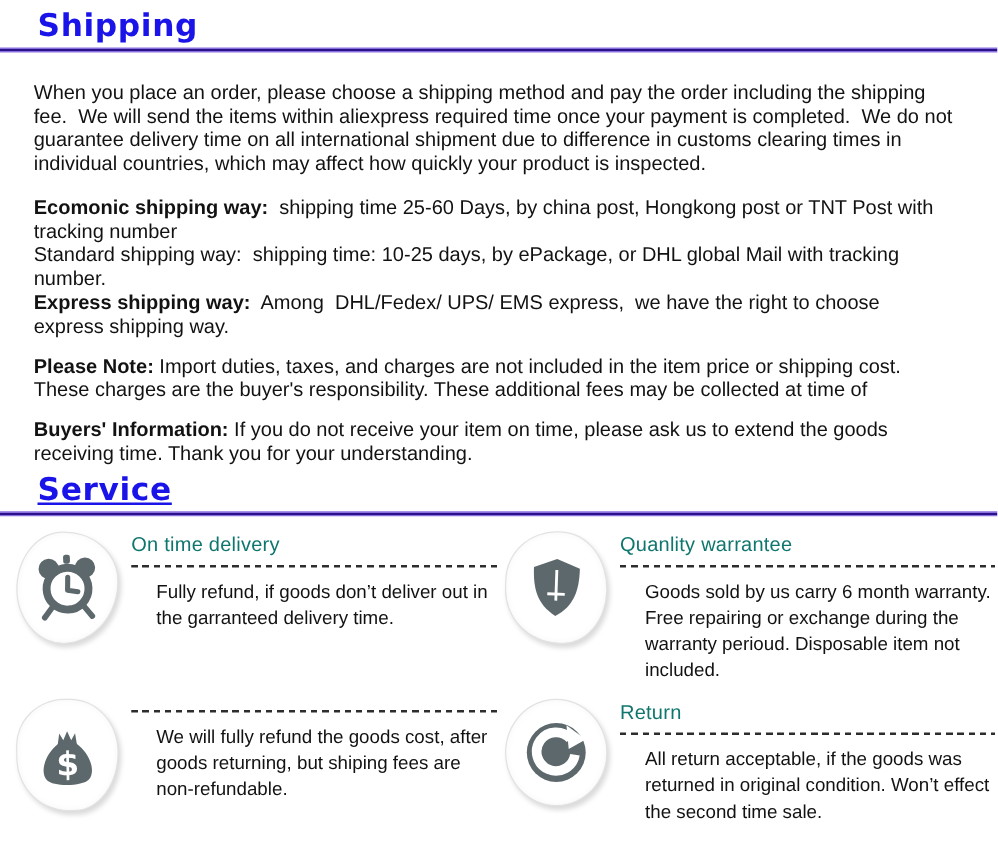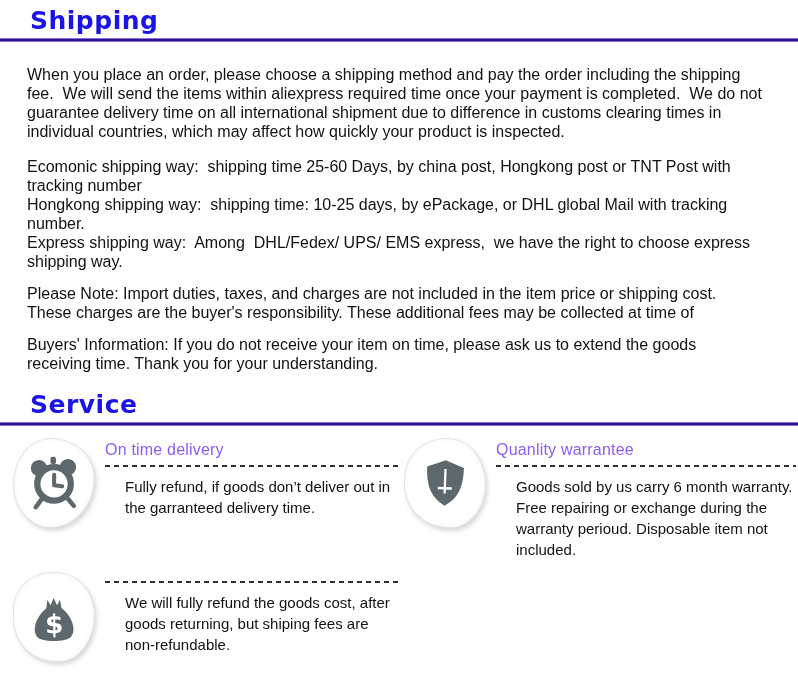--- a/index.html
+++ b/index.html
@@ -24,21 +24,21 @@
   
   .section-heading {
     font-family: "DejaVu Sans", sans-serif;
     font-weight: bold;
     font-size: 25px;
     letter-spacing: 0.5px;
     color: var(--color-heading);
     margin-left: 30px;
   }
   .heading-shipping { padding-top: 6px; }
-  .heading-service { margin-top: 17px; }
+  .heading-service { margin-top: 4px; text-decoration: underline; }
   .divider {
     width: 100%;
     height: 4px;
     margin-top: 3px;
     background: linear-gradient(
       to bottom,
       var(--color-divider-light) 0 1px,
       var(--color-divider-dark) 1px 3px,
       var(--color-divider-light) 3px 4px
     );
@@ -46,21 +46,21 @@
 
   
   .shipping-body {
     margin: 23px 36px 0 27px;
     font-size: 16px;
     line-height: 19px;
   }
   .shipping-body p { white-space: pre-wrap; }
   .para-gap-lg { margin-top: 16px; }
   .para-gap { margin-top: 13px; }
-  .lead-bold { font-weight: normal; }
+  .lead-bold { font-weight: bold; }
 
   
   .service-grid {
     margin-top: 12px;
     display: grid;
     grid-template-columns: 399px 399px;
     row-gap: 12px;
   }
   .service-item { display: flex; align-items: flex-start; gap: 10px; }
   .col-left  { padding-left: 13px; }
@@ -75,21 +75,21 @@
     display: flex; align-items: center; justify-content: center;
     color: var(--color-icon-gray);
   }
   .badge-blob-1 { border-radius: 46% 54% 55% 45% / 52% 44% 56% 48%; transform: rotate(-2deg); }
   .badge-blob-2 { border-radius: 52% 48% 44% 56% / 46% 54% 50% 50%; transform: rotate(2deg); }
   .badge-blob-3 { border-radius: 50% 50% 46% 54% / 44% 50% 56% 50%; transform: rotate(-1deg); }
   .badge-circle { border-radius: 50%; height: 86px; }
   .badge svg { display: block; }
 
   .service-content { width: 300px; padding-top: 3px; }
-  .service-title { font-size: 16px; letter-spacing: 0.2px; color: #8b5cf6; }
+  .service-title { font-size: 16px; letter-spacing: 0.2px; color: #0f766e; }
   .dash-sep {
     height: 2px;
     margin: 6px 0 9px;
     background: repeating-linear-gradient(
       90deg,
       var(--color-dash) 0 5px,
       transparent 5px 9px
     );
   }
   .service-text { font-size: 15px; line-height: 21px; white-space: pre-wrap; margin-left: 20px; }
@@ -100,21 +100,21 @@
 <div class="page">
 
   <div class="section-heading heading-shipping">Shipping</div>
   <div class="divider"></div>
 
   <div class="shipping-body">
     <p>When you place an order, please choose a shipping method and pay the order including the shipping fee.  We will send the items within aliexpress required time once your payment is completed.  We do not guarantee delivery time on all international shipment due to difference in customs clearing times in individual countries, which may affect how quickly your product is inspected.</p>
 
     <div class="para-gap-lg">
       <p><span class="lead-bold">Ecomonic shipping way:</span><span>  shipping time 25-60 Days, by china post, Hongkong post or TNT Post with tracking number</span></p>
-      <p><span>Hongkong shipping way:</span><span>  shipping time: 10-25 days, by ePackage, or DHL global Mail with tracking number.</span></p>
+      <p><span>Standard shipping way:</span><span>  shipping time: 10-25 days, by ePackage, or DHL global Mail with tracking number.</span></p>
       <p><span class="lead-bold">Express shipping way:</span><span>  Among  DHL/Fedex/ UPS/ EMS express,  we have the right to choose express shipping way.</span></p>
     </div>
 
     <p class="para-gap"><span class="lead-bold">Please Note:</span><span> Import duties, taxes, and charges are not included in the item price or shipping cost. These charges are the buyer's responsibility. These additional fees may be collected at time of</span></p>
 
     <p class="para-gap"><span class="lead-bold">Buyers' Information:</span><span> If you do not receive your item on time, please ask us to extend the goods receiving time. Thank you for your understanding.</span></p>
   </div>
 
   <div class="section-heading heading-service">Service</div>
   <div class="divider"></div>
@@ -162,15 +162,29 @@
           <path d="M24 22 C12 31 7 47 13.5 54 C19 60 45 60 50.5 54 C57 47 52 31 40 22 Z" fill="currentColor"></path>
           <text x="32" y="50" text-anchor="middle" font-family="DejaVu Sans, sans-serif" font-size="29" font-weight="bold" fill="#ffffff">$</text>
         </svg>
       </div>
       <div class="service-content">
         <div class="dash-sep"></div>
         <div class="service-text">We will fully refund the goods cost, after goods returning, but shiping fees are non-refundable.</div>
       </div>
     </div>
 
+    <div class="service-item col-right">
+      <div class="badge badge-circle">
+        <svg width="58" height="58" viewBox="0 0 64 64" aria-hidden="true">
+          <circle cx="32" cy="32" r="26" fill="currentColor"></circle>
+          <path d="M44.5 20 A17 17 0 1 0 48.5 34" fill="none" stroke="#ffffff" stroke-width="8.5"></path>
+          <polygon points="41,8 58,20.5 43,29" fill="#ffffff"></polygon>
+        </svg>
+      </div>
+      <div class="service-content">
+        <div class="service-title">Return</div>
+        <div class="dash-sep"></div>
+        <div class="service-text">All return acceptable, if the goods was returned in original condition. Won’t effect the second time sale.</div>
+      </div>
+    </div>
 
   </div>
 </div>
 
 </body></html>

